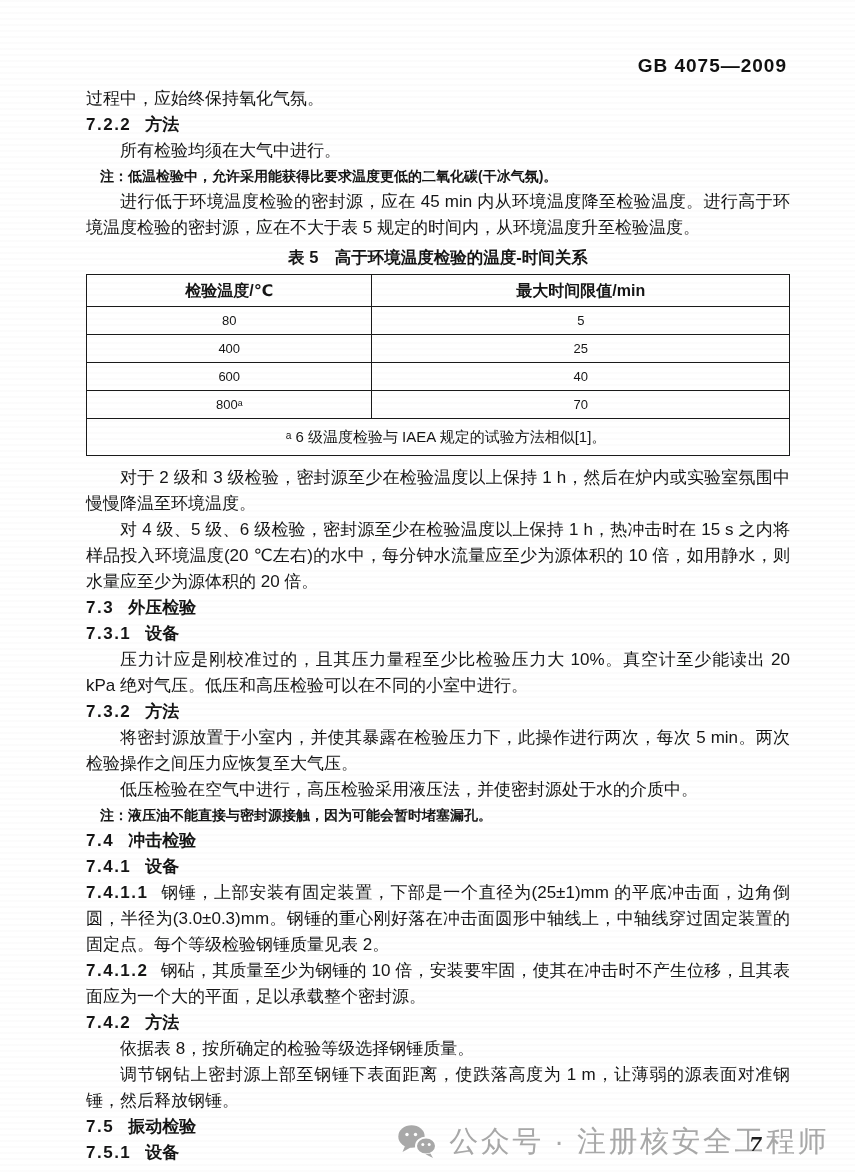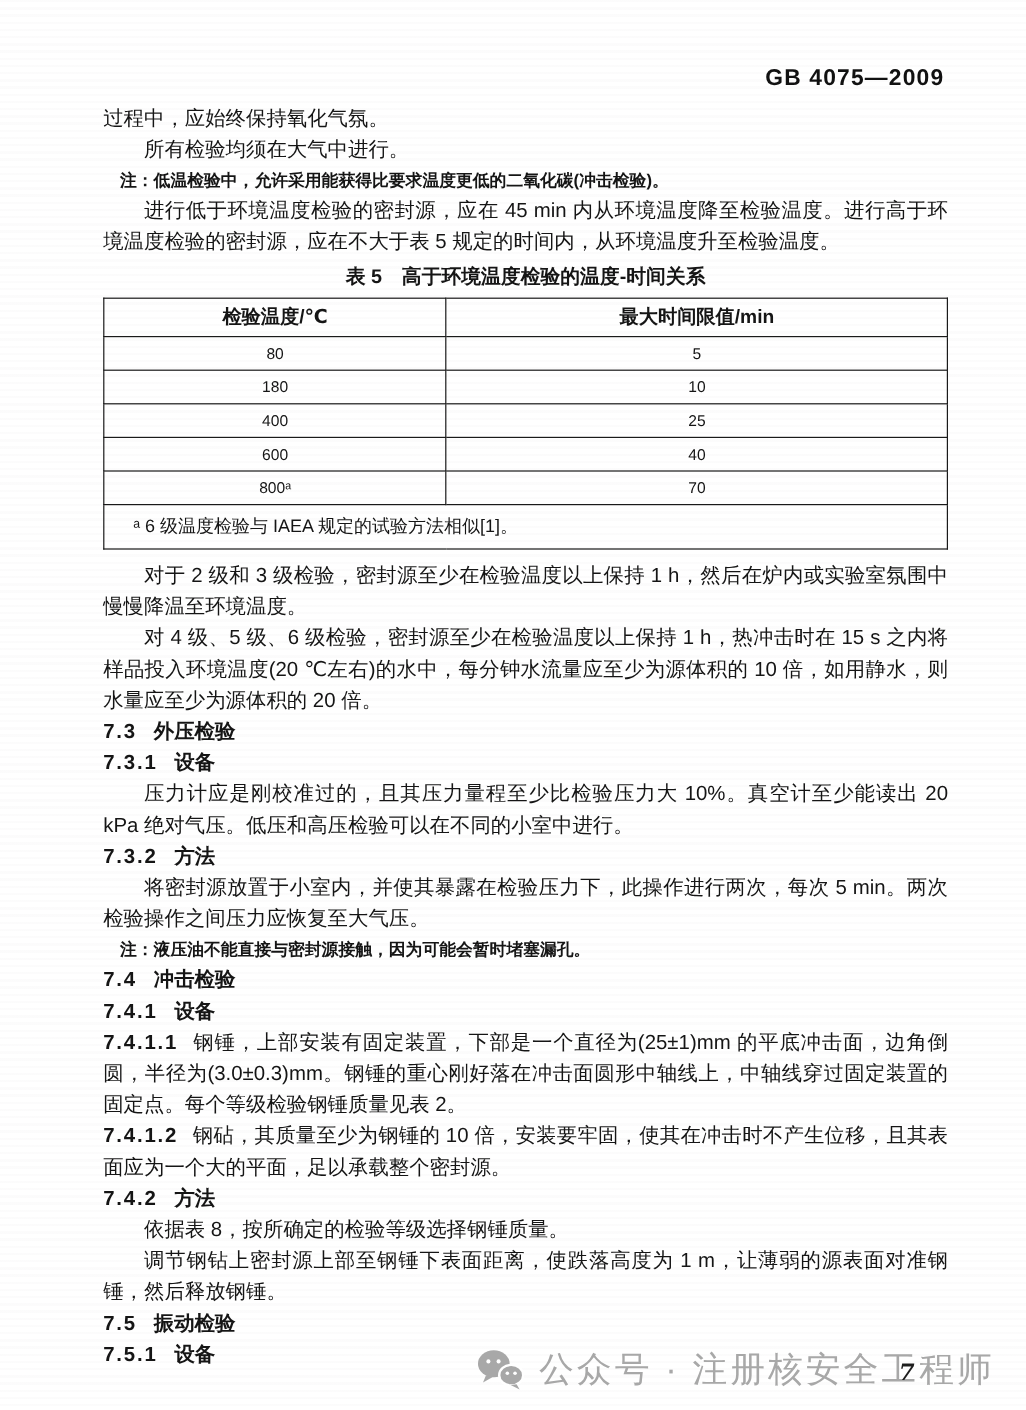--- a/index.html
+++ b/index.html
@@ -26,21 +26,21 @@
   p.indent { text-indent:2em; }
   p.note { font-size:14px; line-height:25px; font-weight:600; padding-left:14px; text-indent:0; }
   p.heading { font-weight:700; }
   p.heading .hnum { letter-spacing:1.5px; margin-right:14px; }
   p.clause .cnum { font-weight:700; letter-spacing:1.5px; margin-right:12px; }
   p.caption { text-align:center; font-weight:700; font-size:16.5px; margin:3px 0 4px; text-indent:0; }
   table.t5 { width:100%; border-collapse:collapse; margin:0 0 9px 0; }
   .t5 th, .t5 td { border:1.7px solid #1a1a1a; text-align:center; padding:0; }
   .t5 th { font-weight:700; height:31px; font-size:16px; }
   .t5 td { height:27px; font-size:13px; }
-  .t5 td.fn { text-align:left; padding:5px 8px 5px 24px; font-size:15px; height:auto; }
+  .t5 td.fn { text-align:center; padding:5px 8px 5px 24px; font-size:15px; height:auto; }
   .footer {
     position:absolute; top:1122px; right:26px;
     display:flex; align-items:center; gap:12px;
   }
   .watermark { font-size:29px; color:#a8a8a8; letter-spacing:2.5px; white-space:nowrap;text-align:right; }
   .page-number {
     position:absolute; left:749px; top:1133px;
     font-family:"DejaVu Serif","Liberation Serif",serif;
     font-style:italic; font-weight:700; font-size:19px; color:#1d1d1d;
     z-index:3;
@@ -49,39 +49,36 @@
 </style>
 </head>
 <body>
 
 <div class="page">
 
   <div class="doc-header">GB 4075—2009</div>
 
   <div class="content">
       <p class="body">过程中，应始终保持氧化气氛。</p>
+      <p class="heading"><span class="hnum">7.2.2</span><span>方法</span></p>
       <p class="indent">所有检验均须在大气中进行。</p>
-      <p class="note">注：低温检验中，允许采用能获得比要求温度更低的二氧化碳(冲击检验)。</p>
+      <p class="note">注：低温检验中，允许采用能获得比要求温度更低的二氧化碳(干冰气氛)。</p>
       <p class="indent">进行低于环境温度检验的密封源，应在 45 min 内从环境温度降至检验温度。进行高于环境温度检验的密封源，应在不大于表 5 规定的时间内，从环境温度升至检验温度。</p>
       <p class="caption">表 5　高于环境温度检验的温度-时间关系</p>
       <table class="t5">
         <thead>
           <tr>
             <th>检验温度/℃</th>
             <th>最大时间限值/min</th>
           </tr>
         </thead>
         <tbody>
           <tr>
             <td>80</td>
             <td>5</td>
-          </tr>
-          <tr>
-            <td>180</td>
-            <td>10</td>
           </tr>
           <tr>
             <td>400</td>
             <td>25</td>
           </tr>
           <tr>
             <td>600</td>
             <td>40</td>
           </tr>
           <tr>
@@ -93,20 +90,21 @@
           </tr>
         </tbody>
       </table>
       <p class="indent">对于 2 级和 3 级检验，密封源至少在检验温度以上保持 1 h，然后在炉内或实验室氛围中慢慢降温至环境温度。</p>
       <p class="indent">对 4 级、5 级、6 级检验，密封源至少在检验温度以上保持 1 h，热冲击时在 15 s 之内将样品投入环境温度(20 ℃左右)的水中，每分钟水流量应至少为源体积的 10 倍，如用静水，则水量应至少为源体积的 20 倍。</p>
       <p class="heading"><span class="hnum">7.3</span><span>外压检验</span></p>
       <p class="heading"><span class="hnum">7.3.1</span><span>设备</span></p>
       <p class="indent">压力计应是刚校准过的，且其压力量程至少比检验压力大 10%。真空计至少能读出 20 kPa 绝对气压。低压和高压检验可以在不同的小室中进行。</p>
       <p class="heading"><span class="hnum">7.3.2</span><span>方法</span></p>
       <p class="indent">将密封源放置于小室内，并使其暴露在检验压力下，此操作进行两次，每次 5 min。两次检验操作之间压力应恢复至大气压。</p>
+      <p class="indent">低压检验在空气中进行，高压检验采用液压法，并使密封源处于水的介质中。</p>
       <p class="note">注：液压油不能直接与密封源接触，因为可能会暂时堵塞漏孔。</p>
       <p class="heading"><span class="hnum">7.4</span><span>冲击检验</span></p>
       <p class="heading"><span class="hnum">7.4.1</span><span>设备</span></p>
       <p class="clause"><span class="cnum">7.4.1.1</span><span>钢锤，上部安装有固定装置，下部是一个直径为(25±1)mm 的平底冲击面，边角倒圆，半径为(3.0±0.3)mm。钢锤的重心刚好落在冲击面圆形中轴线上，中轴线穿过固定装置的固定点。每个等级检验钢锤质量见表 2。</span></p>
       <p class="clause"><span class="cnum">7.4.1.2</span><span>钢砧，其质量至少为钢锤的 10 倍，安装要牢固，使其在冲击时不产生位移，且其表面应为一个大的平面，足以承载整个密封源。</span></p>
       <p class="heading"><span class="hnum">7.4.2</span><span>方法</span></p>
       <p class="indent">依据表 8，按所确定的检验等级选择钢锤质量。</p>
       <p class="indent">调节钢钻上密封源上部至钢锤下表面距离，使跌落高度为 1 m，让薄弱的源表面对准钢锤，然后释放钢锤。</p>
       <p class="heading"><span class="hnum">7.5</span><span>振动检验</span></p>
       <p class="heading"><span class="hnum">7.5.1</span><span>设备</span></p>

